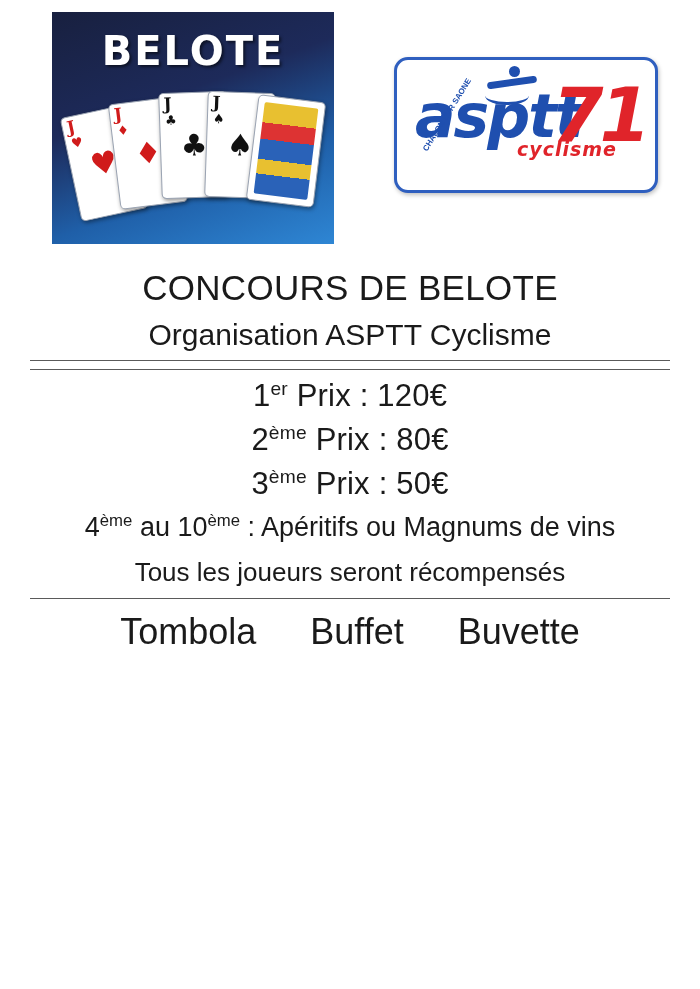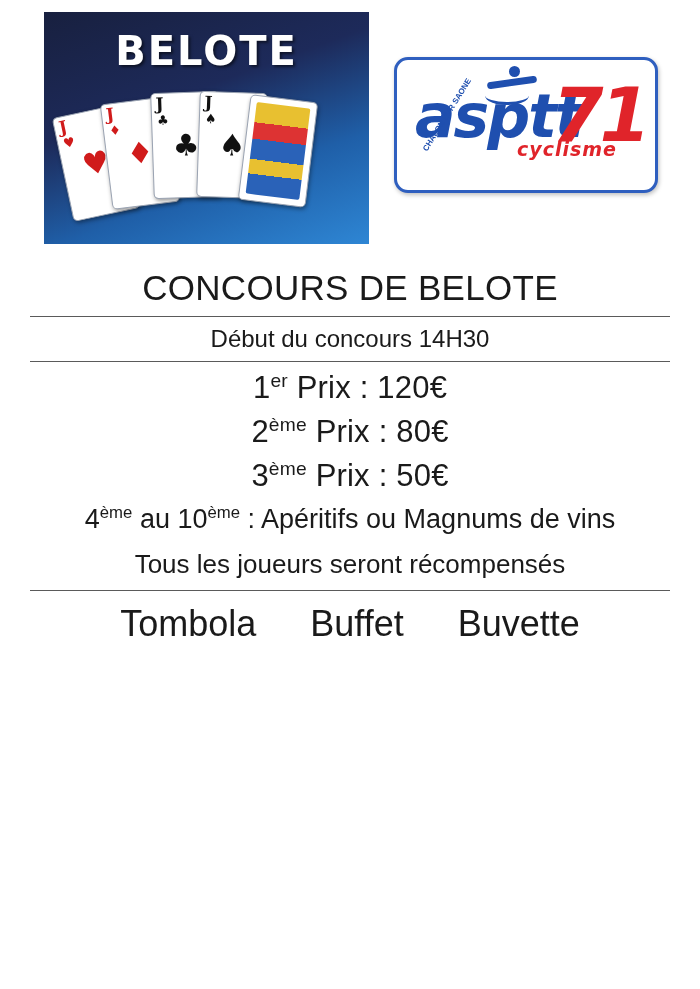--- a/index.html
+++ b/index.html
@@ -27,23 +27,23 @@
   
   .logo-row {
     position: relative;
     height: 258px;
     width: 100%;
   }
 
   
   .belote-logo {
     position: absolute;
-    left: 44px;
+    left: 52px;
     top: 12px;
-    width: 325px;
+    width: 282px;
     height: 232px;
     background: linear-gradient(160deg, #18203f 0%, #1d2a5a 38%, #1f5fa8 68%, #2e86d4 100%);
     overflow: hidden;
   }
   .belote-title {
     position: absolute;
     top: 16px;
     left: 0;
     width: 100%;
     text-align: center;
@@ -341,25 +341,25 @@
       <div class="asptt-city">CHALON SUR SAONE</div>
     </div>
   </div>
 
   <div class="text-area">
 
 
 
     <div class="line-title">CONCOURS DE BELOTE</div>
 
+    <div class="line-org">Organisation ASPTT Cyclisme</div>
 
     <hr class="rule">
 
 
-    <div class="line-start">Début du concours 14H30</div>
 
     <hr class="rule">
 
     <div class="prizes">
       <div class="prize">
         <span>1</span><sup>er</sup><span> Prix : </span><span>120€</span>
       </div>
       <div class="prize">
         <span>2</span><sup>ème</sup><span> Prix : </span><span>80€</span>
       </div>

